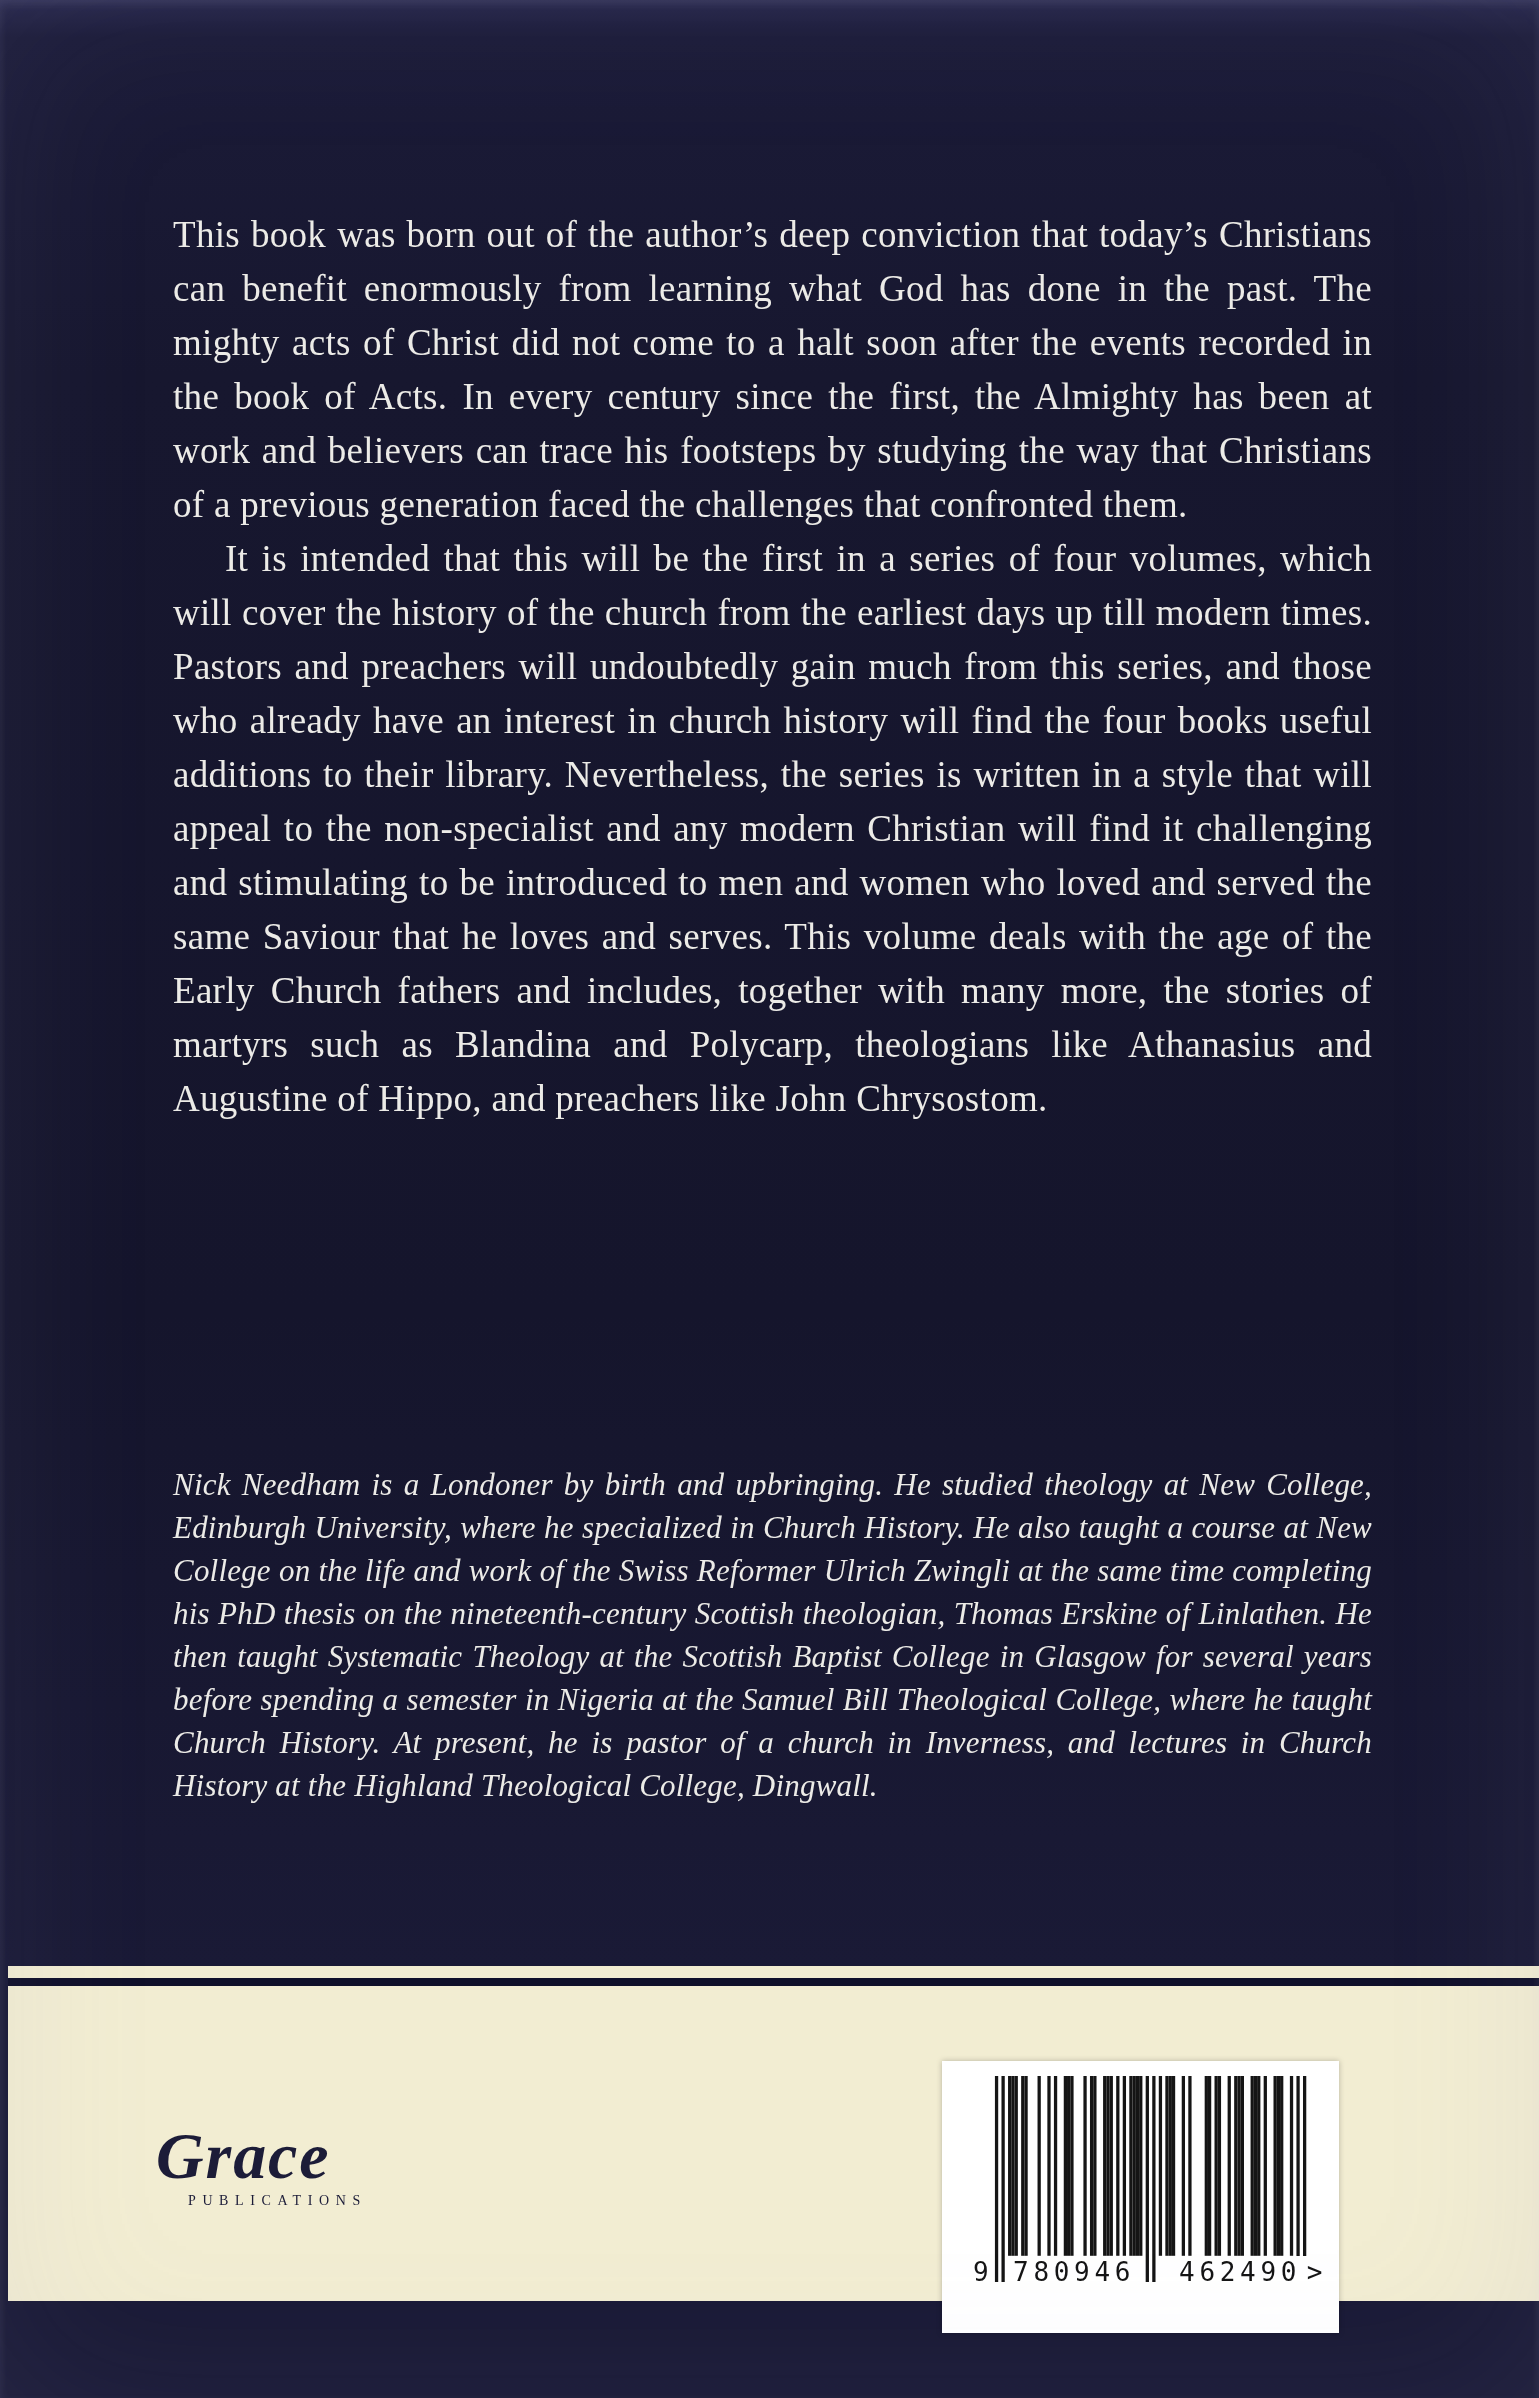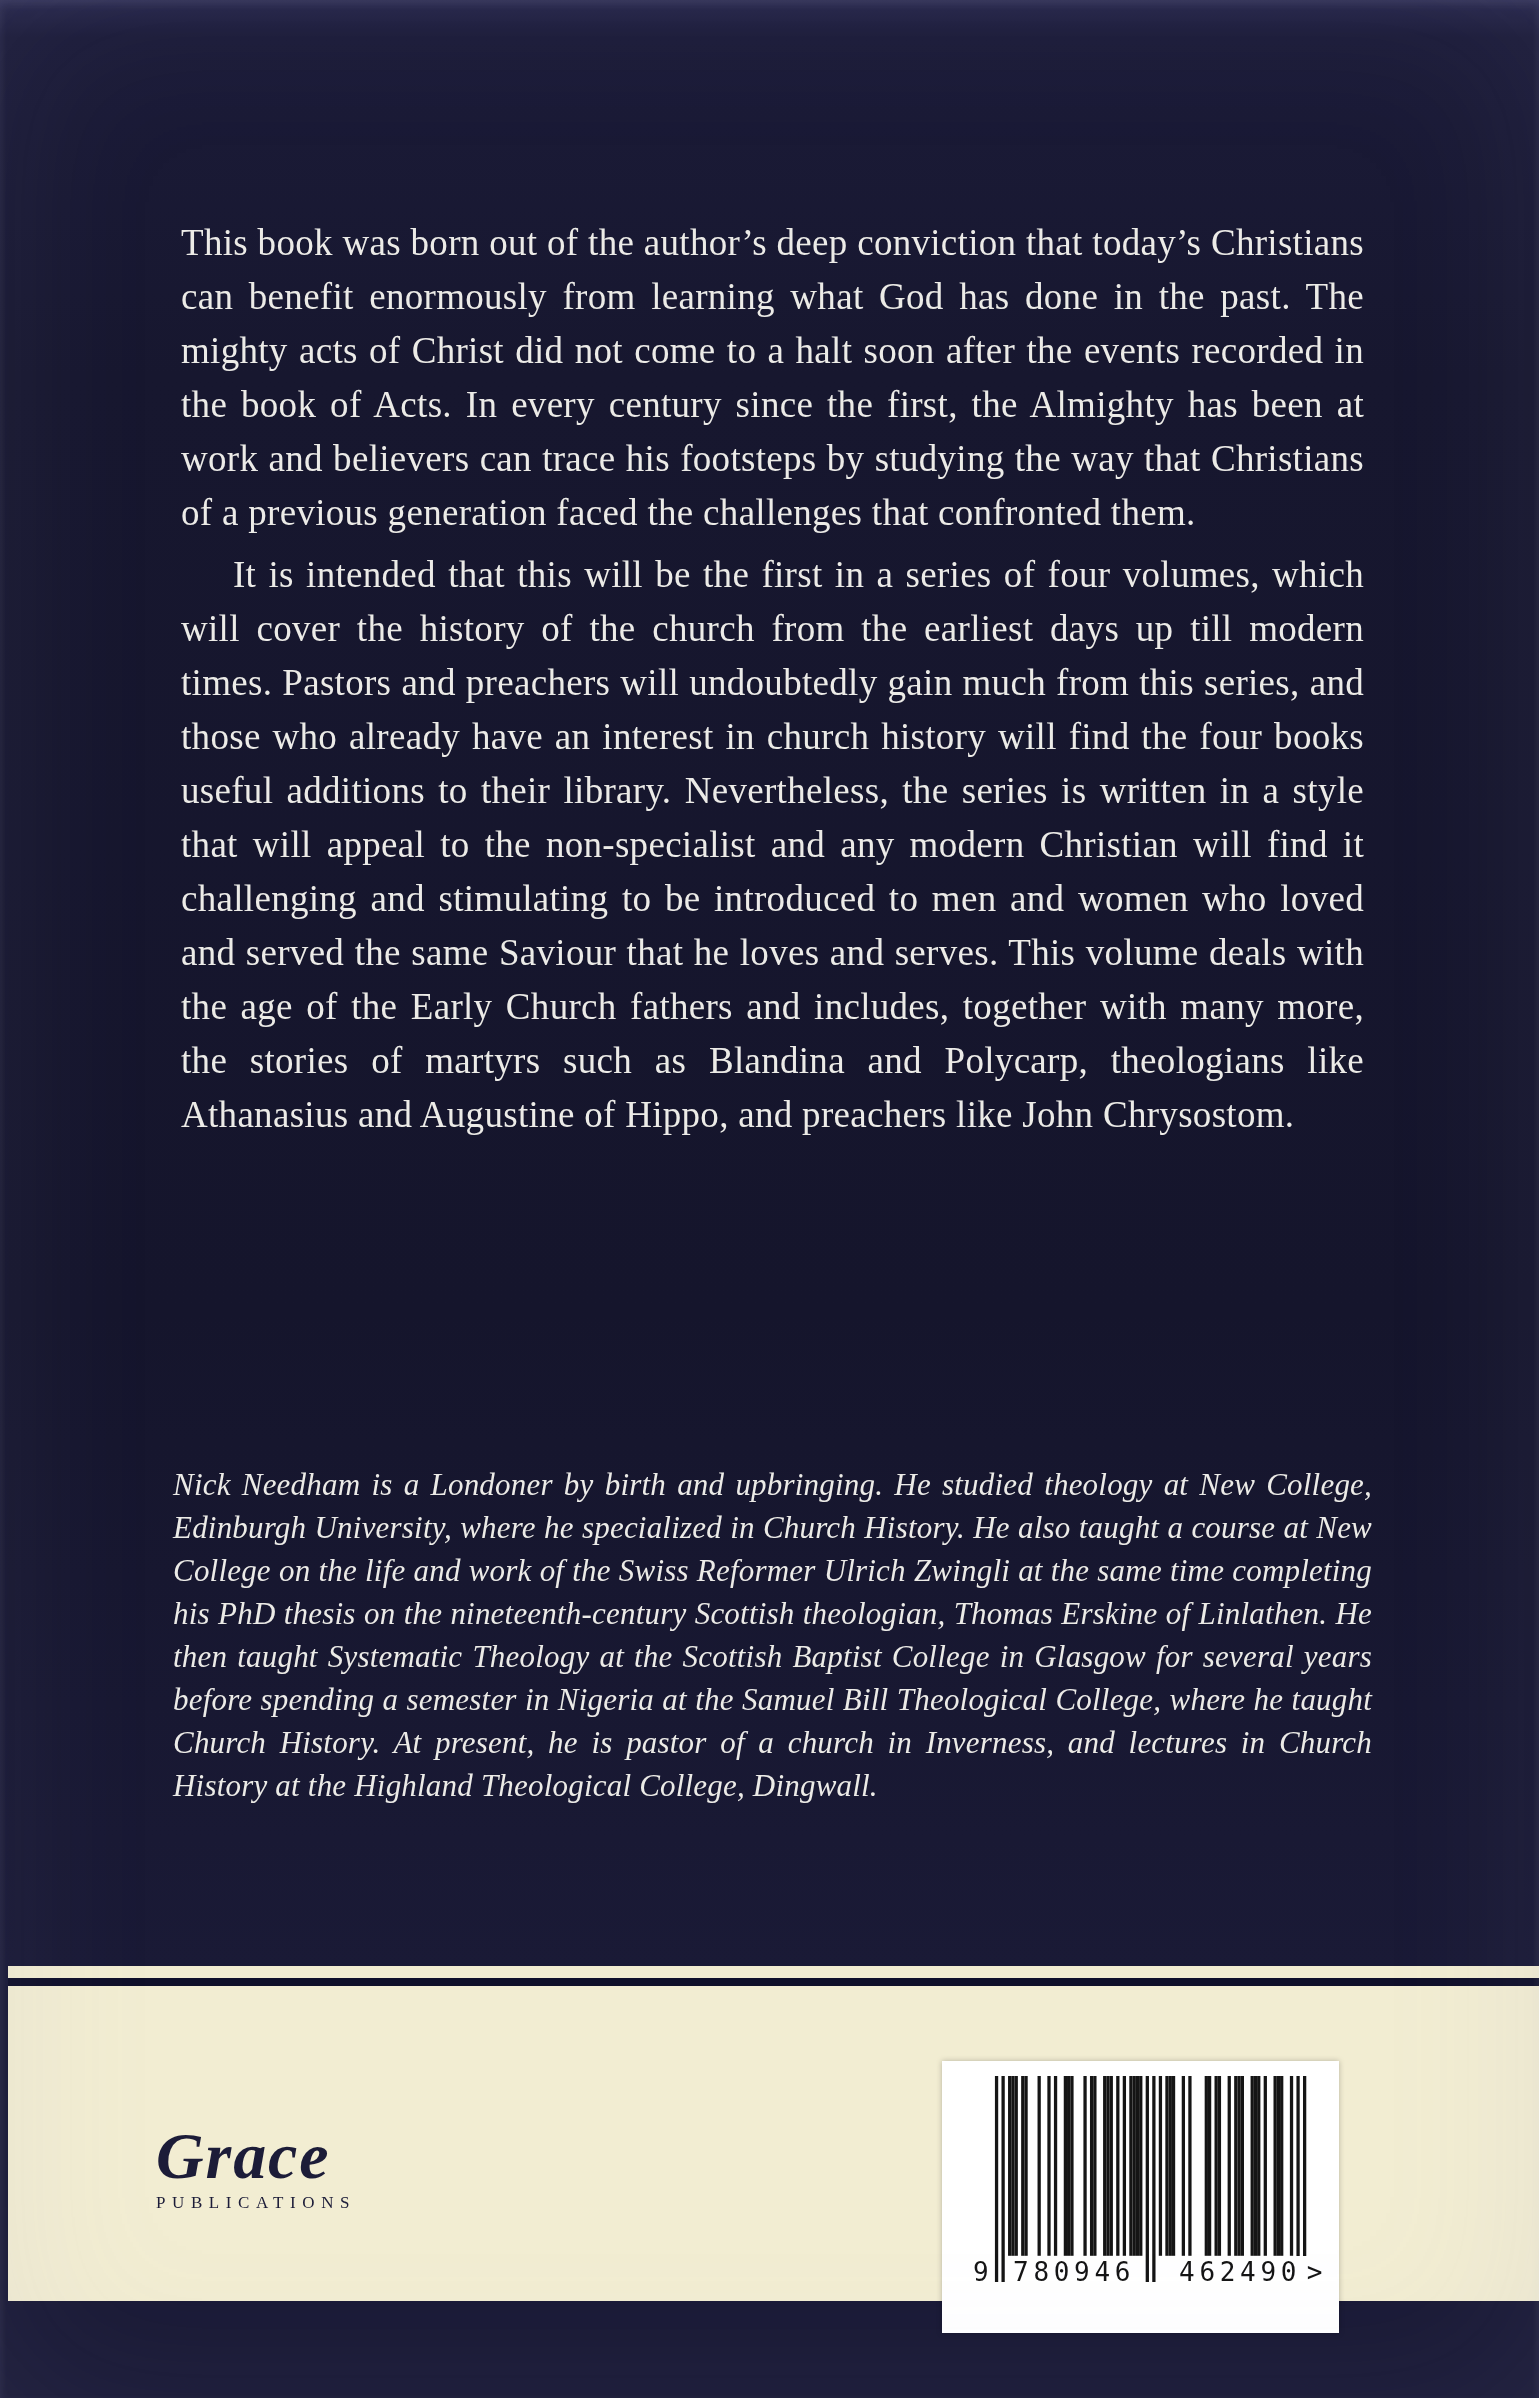--- a/index.html
+++ b/index.html
@@ -34,21 +34,21 @@
     position: absolute;
     left: 173px;
     top: 208px;
     width: 1199px;
     color: #ecebe7;
     font-size: 37px;
     line-height: 54px;
     text-align: justify;
     letter-spacing: 0.3px;
   }
-  .blurb p { margin: 8px; }
+  .blurb p { margin: 0; }
   .blurb p + p { text-indent: 52px; }
 
   
   .bio {
     position: absolute;
     left: 173px;
     top: 1463px;
     width: 1199px;
     color: #ecebe7;
     font-size: 31px;
@@ -85,24 +85,25 @@
     font-family: "Liberation Serif", serif;
     font-style: italic;
     font-weight: bold;
     font-size: 66px;
     line-height: 66px;
     color: #1c1c38;
     letter-spacing: 1.9px;
   }
   .logo-sub {
     font-family: "Liberation Serif", serif;
-    font-size: 17px;
+    font-size: 14px;
     letter-spacing: 6.6px;
     color: #1c1c38;
     margin-top: 3.7px;
+    margin-left: 32px;
   }
 
   
   .bottom-strip {
     position: absolute;
     left: 0;
     top: 2301px;
     width: 100%;
     height: 97px;
     background: #1a1a36;

